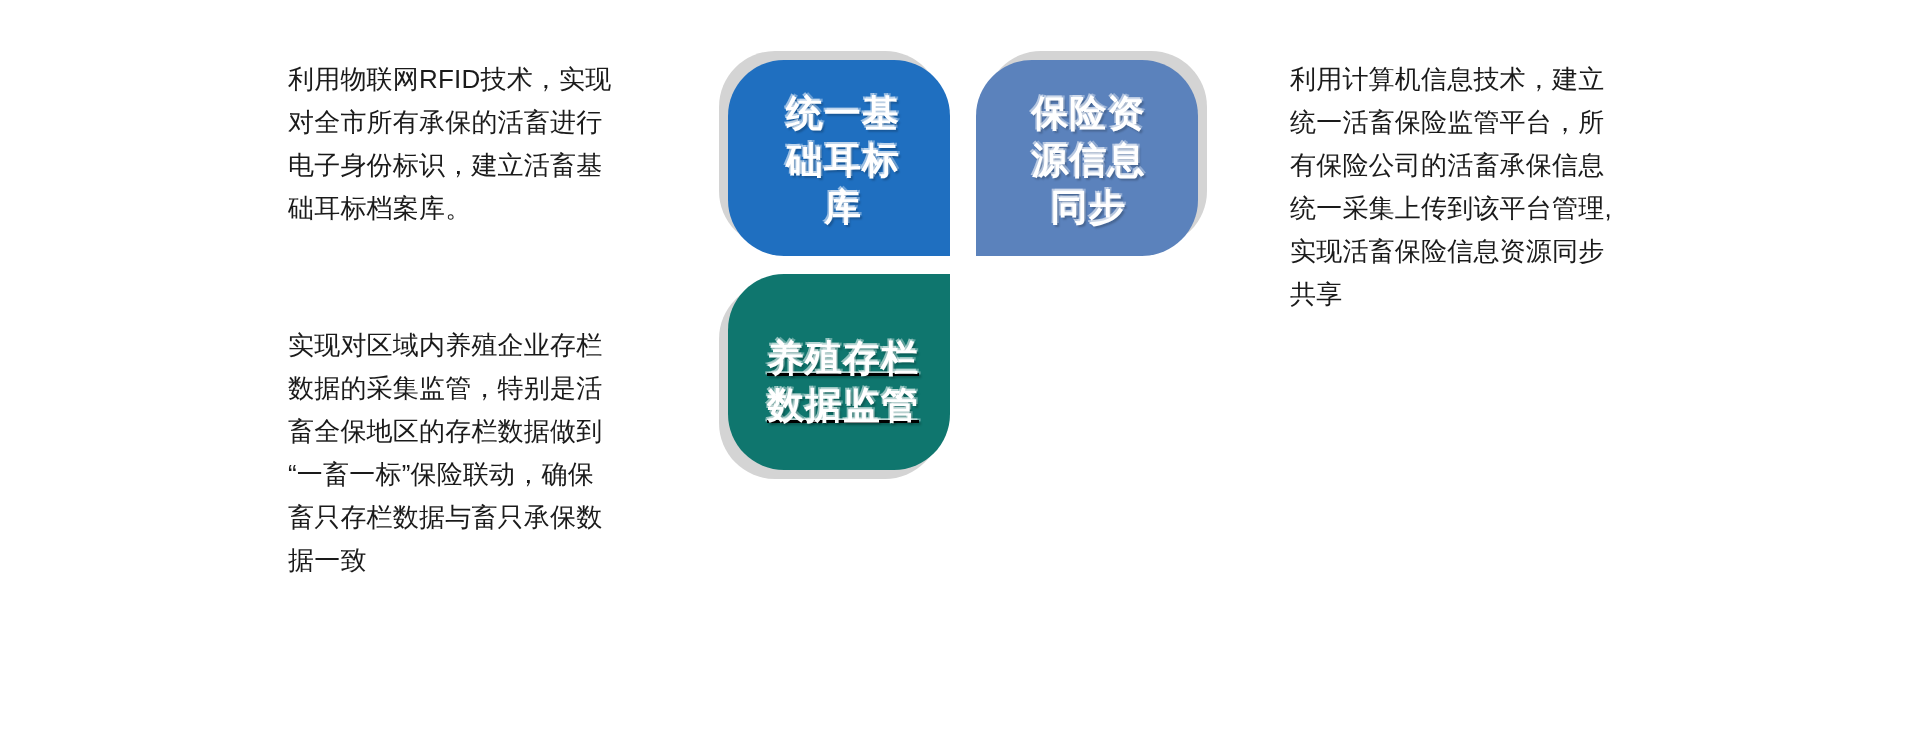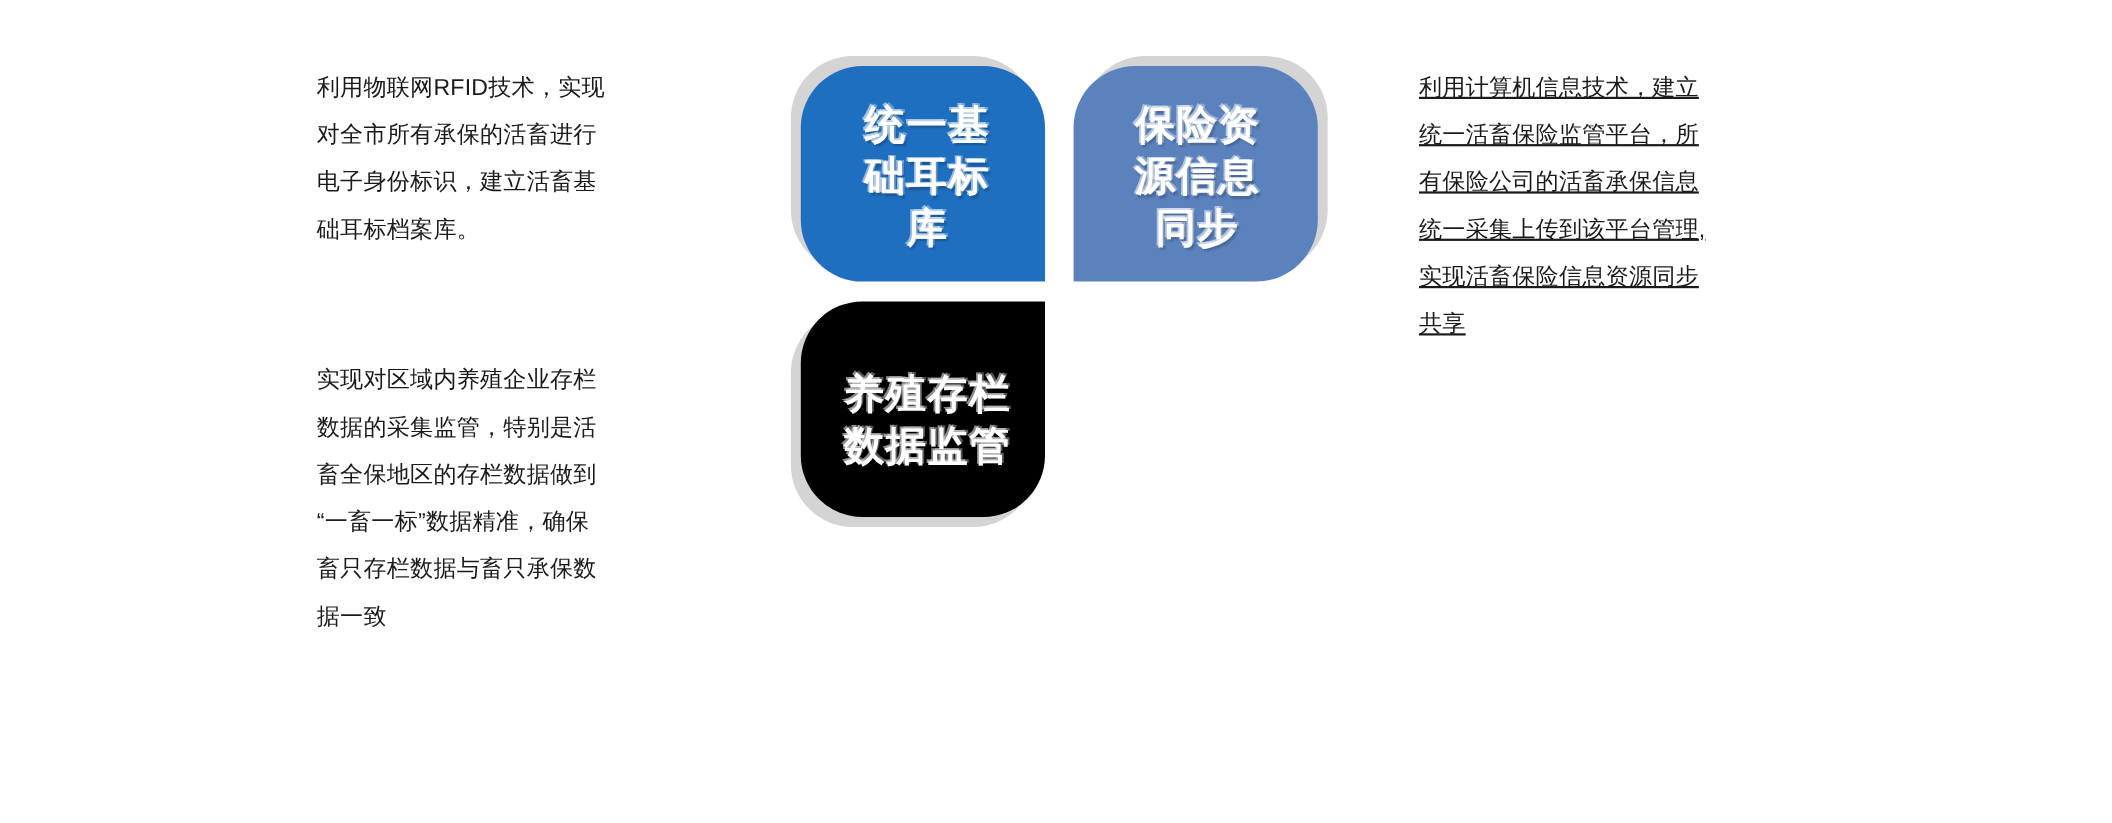--- a/index.html
+++ b/index.html
@@ -17,29 +17,29 @@
 
   .stage {
     position: absolute;
     inset: 0;
   }
 
   
   .desc {
     position: absolute;
     color: #1a1a1a;
-    font-size: 21px;
+    font-size: 26px;
     line-height: 43px;
     letter-spacing: 0.2px;
     font-weight: 400;
     white-space: pre-line;
   }
   .desc-tl { left: 288px; top: 58px;  width: 330px; }
   .desc-bl { left: 288px; top: 324px; width: 330px; }
-  .desc-tr { left: 1290px; top: 58px;  width: 380px; text-decoration: underline; }
+  .desc-tr { left: 1290px; top: 58px;  width: 380px; }
   .desc-br { left: 1290px; top: 472px; width: 380px; }
 
   
   .quad {
     position: absolute;
     left: 728px;
     top: 60px;
     width: 470px;
     height: 410px;
   }
@@ -102,21 +102,21 @@
 <div class="stage">
 
   <div class="desc desc-tl">利用物联网RFID技术，实现
 对全市所有承保的活畜进行
 电子身份标识，建立活畜基
 础耳标档案库。</div>
 
   <div class="desc desc-bl">实现对区域内养殖企业存栏
 数据的采集监管，特别是活
 畜全保地区的存栏数据做到
-“一畜一标”数据精准，确保
+“一畜一标”保险联动，确保
 畜只存栏数据与畜只承保数
 据一致</div>
 
   <div class="desc desc-tr">利用计算机信息技术，建立
 统一活畜保险监管平台，所
 有保险公司的活畜承保信息
 统一采集上传到该平台管理,
 实现活畜保险信息资源同步
 共享</div>
 
@@ -136,21 +136,21 @@
       <div class="petal-shadow" style="background: rgb(212, 212, 212);"></div>
       <div class="petal" style="background: rgb(91, 130, 188);">
         <div class="petal-label">保险资
 源信息
 同步</div>
       </div>
     </div>
 
     <div class="petal-wrap bl">
       <div class="petal-shadow" style="background: rgb(212, 212, 212);"></div>
-      <div class="petal" style="background: #000000;">
+      <div class="petal" style="background: #0f766e; text-decoration: underline;">
         <div class="petal-label">养殖存栏
 数据监管</div>
       </div>
     </div>
 
 
   </div>
 </div>
 
 </body></html>

